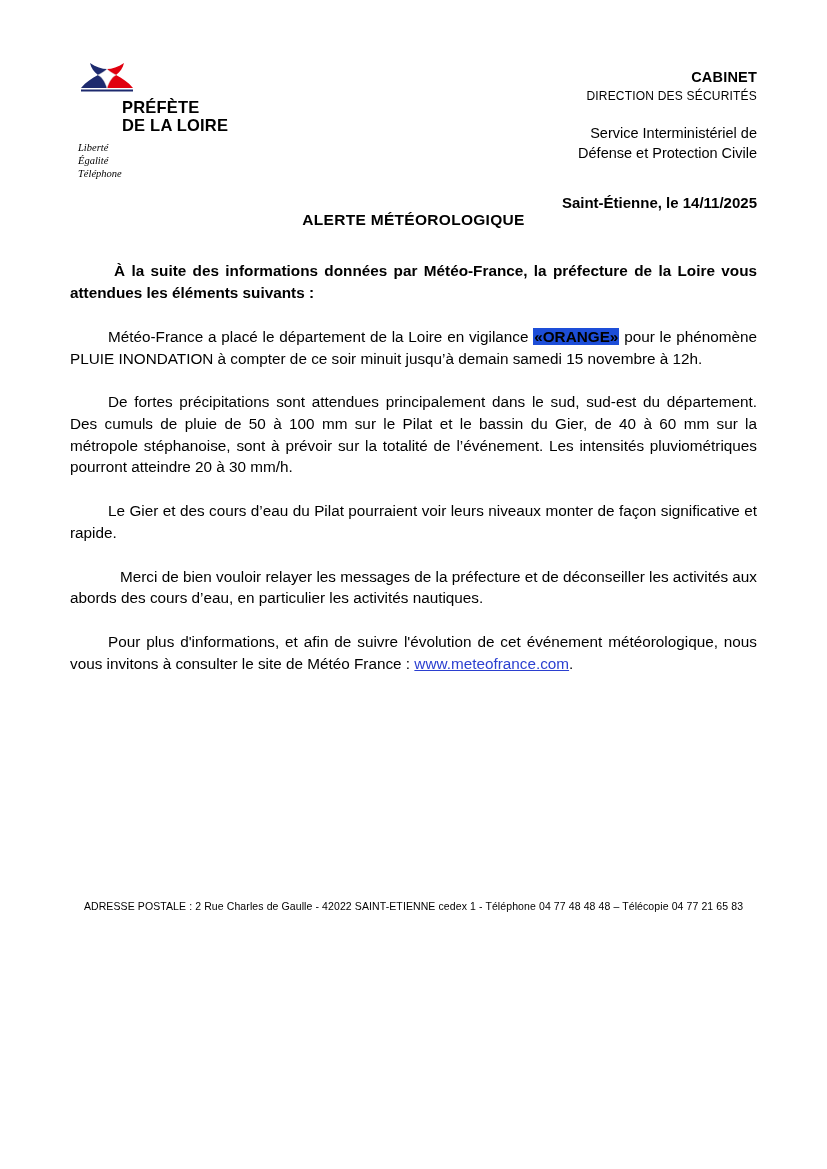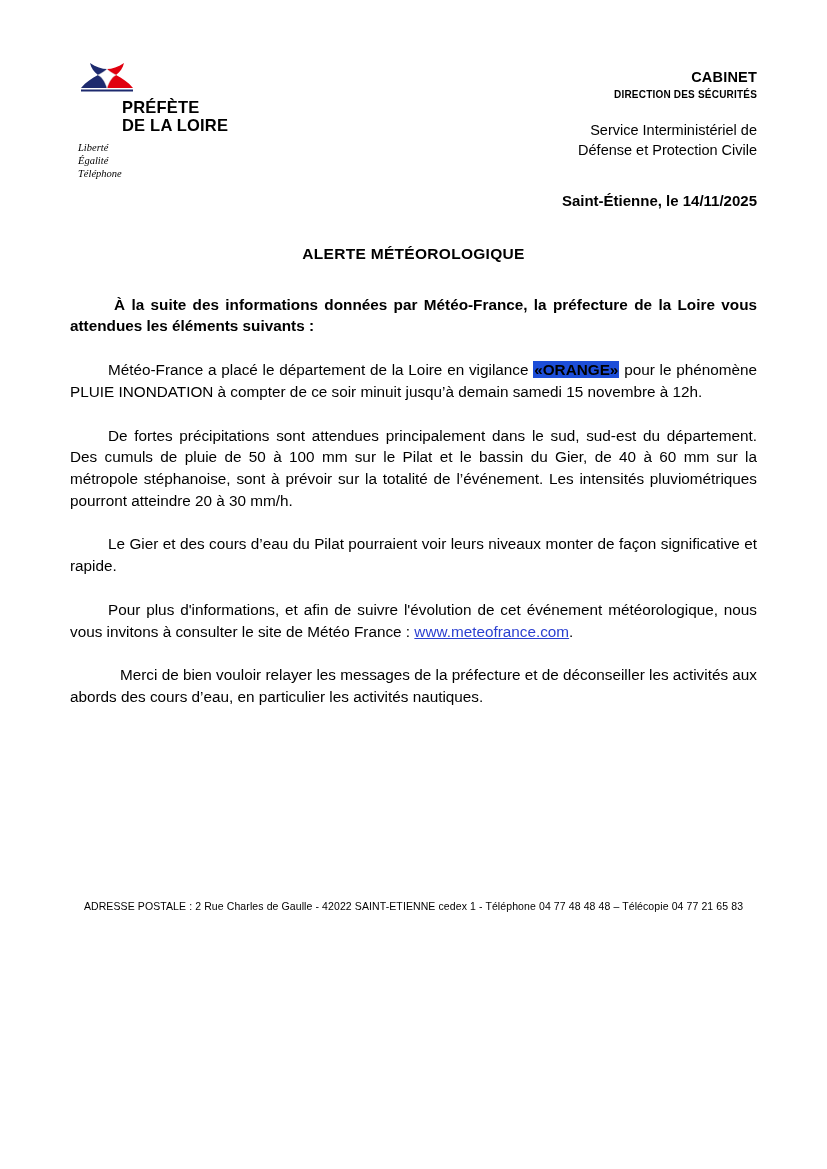--- a/index.html
+++ b/index.html
@@ -60,40 +60,39 @@
     padding-top: 10px;
     width: 420px;
   }
   .hdr-line1 {
     font-weight: bold;
     font-size: 14.5px;
     letter-spacing: 0.2px;
     line-height: 1.35;
   }
   .hdr-line2 {
-    font-weight: bold;
-    font-size: 10px;
+    font-weight: normal;
+    font-size: 12px;
     letter-spacing: 0.2px;
     line-height: 1.35;
   }
   .hdr-sub {
     margin-top: 19px;
     font-size: 14.5px;
     line-height: 1.4;
   }
   .hdr-date {
     margin-top: 31px;
     font-size: 15px;
     font-weight: bold;
   }
 
   
   .content {
     padding: 0 70px 0 70px;
-    margin-top: 36px;
   }
   h1.title-main, h2.title-sub {
     text-align: center;
     font-weight: bold;
     font-size: 15.5px;
     letter-spacing: 0.3px;
     margin: 0;
   }
   h1.title-main { margin-top: 0; }
   h2.title-sub { margin-top: 29px; }
@@ -180,21 +179,21 @@
     <h1 class="title-main">ALERTE MÉTÉOROLOGIQUE</h1>
 
     <p class="para lead first-intro">À la suite des informations données par Météo-France, la préfecture de la Loire vous attendues les éléments suivants :</p>
 
     <p class="para"><span>Météo-France a placé le département de la Loire en vigilance </span><span class="hl">«ORANGE»</span><span> pour le phénomène PLUIE INONDATION à compter de ce soir minuit jusqu’à demain samedi 15 novembre à 12h.</span></p>
 
     <p class="para">De fortes précipitations sont attendues principalement dans le sud, sud-est du département. Des cumuls de pluie de 50 à 100 mm sur le Pilat et le bassin du Gier, de 40 à 60 mm sur la métropole stéphanoise, sont à prévoir sur la totalité de l’événement. Les intensités pluviométriques pourront atteindre 20 à 30 mm/h.</p>
 
     <p class="para">Le Gier et des cours d’eau du Pilat pourraient voir leurs niveaux monter de façon significative et rapide.</p>
 
+    <p class="para merci">Merci de bien vouloir relayer les messages de la préfecture et de déconseiller les activités aux abords des cours d’eau, en particulier les activités nautiques.</p>
+
     <p class="para"><span>Pour plus d'informations, et afin de suivre l'évolution de cet événement météorologique, nous vous invitons à consulter le site de Météo France : </span><a class="link" href="#">www.meteofrance.com</a><span class="nolink-dot">.</span></p>
-
-    <p class="para merci">Merci de bien vouloir relayer les messages de la préfecture et de déconseiller les activités aux abords des cours d’eau, en particulier les activités nautiques.</p>
 
   </div>
 
   <div class="footer">ADRESSE POSTALE :  2 Rue Charles de Gaulle  - 42022 SAINT-ETIENNE cedex 1 - Téléphone 04 77 48 48 48 – Télécopie 04 77 21 65 83</div>
 
 </div>
 
 </body></html>

